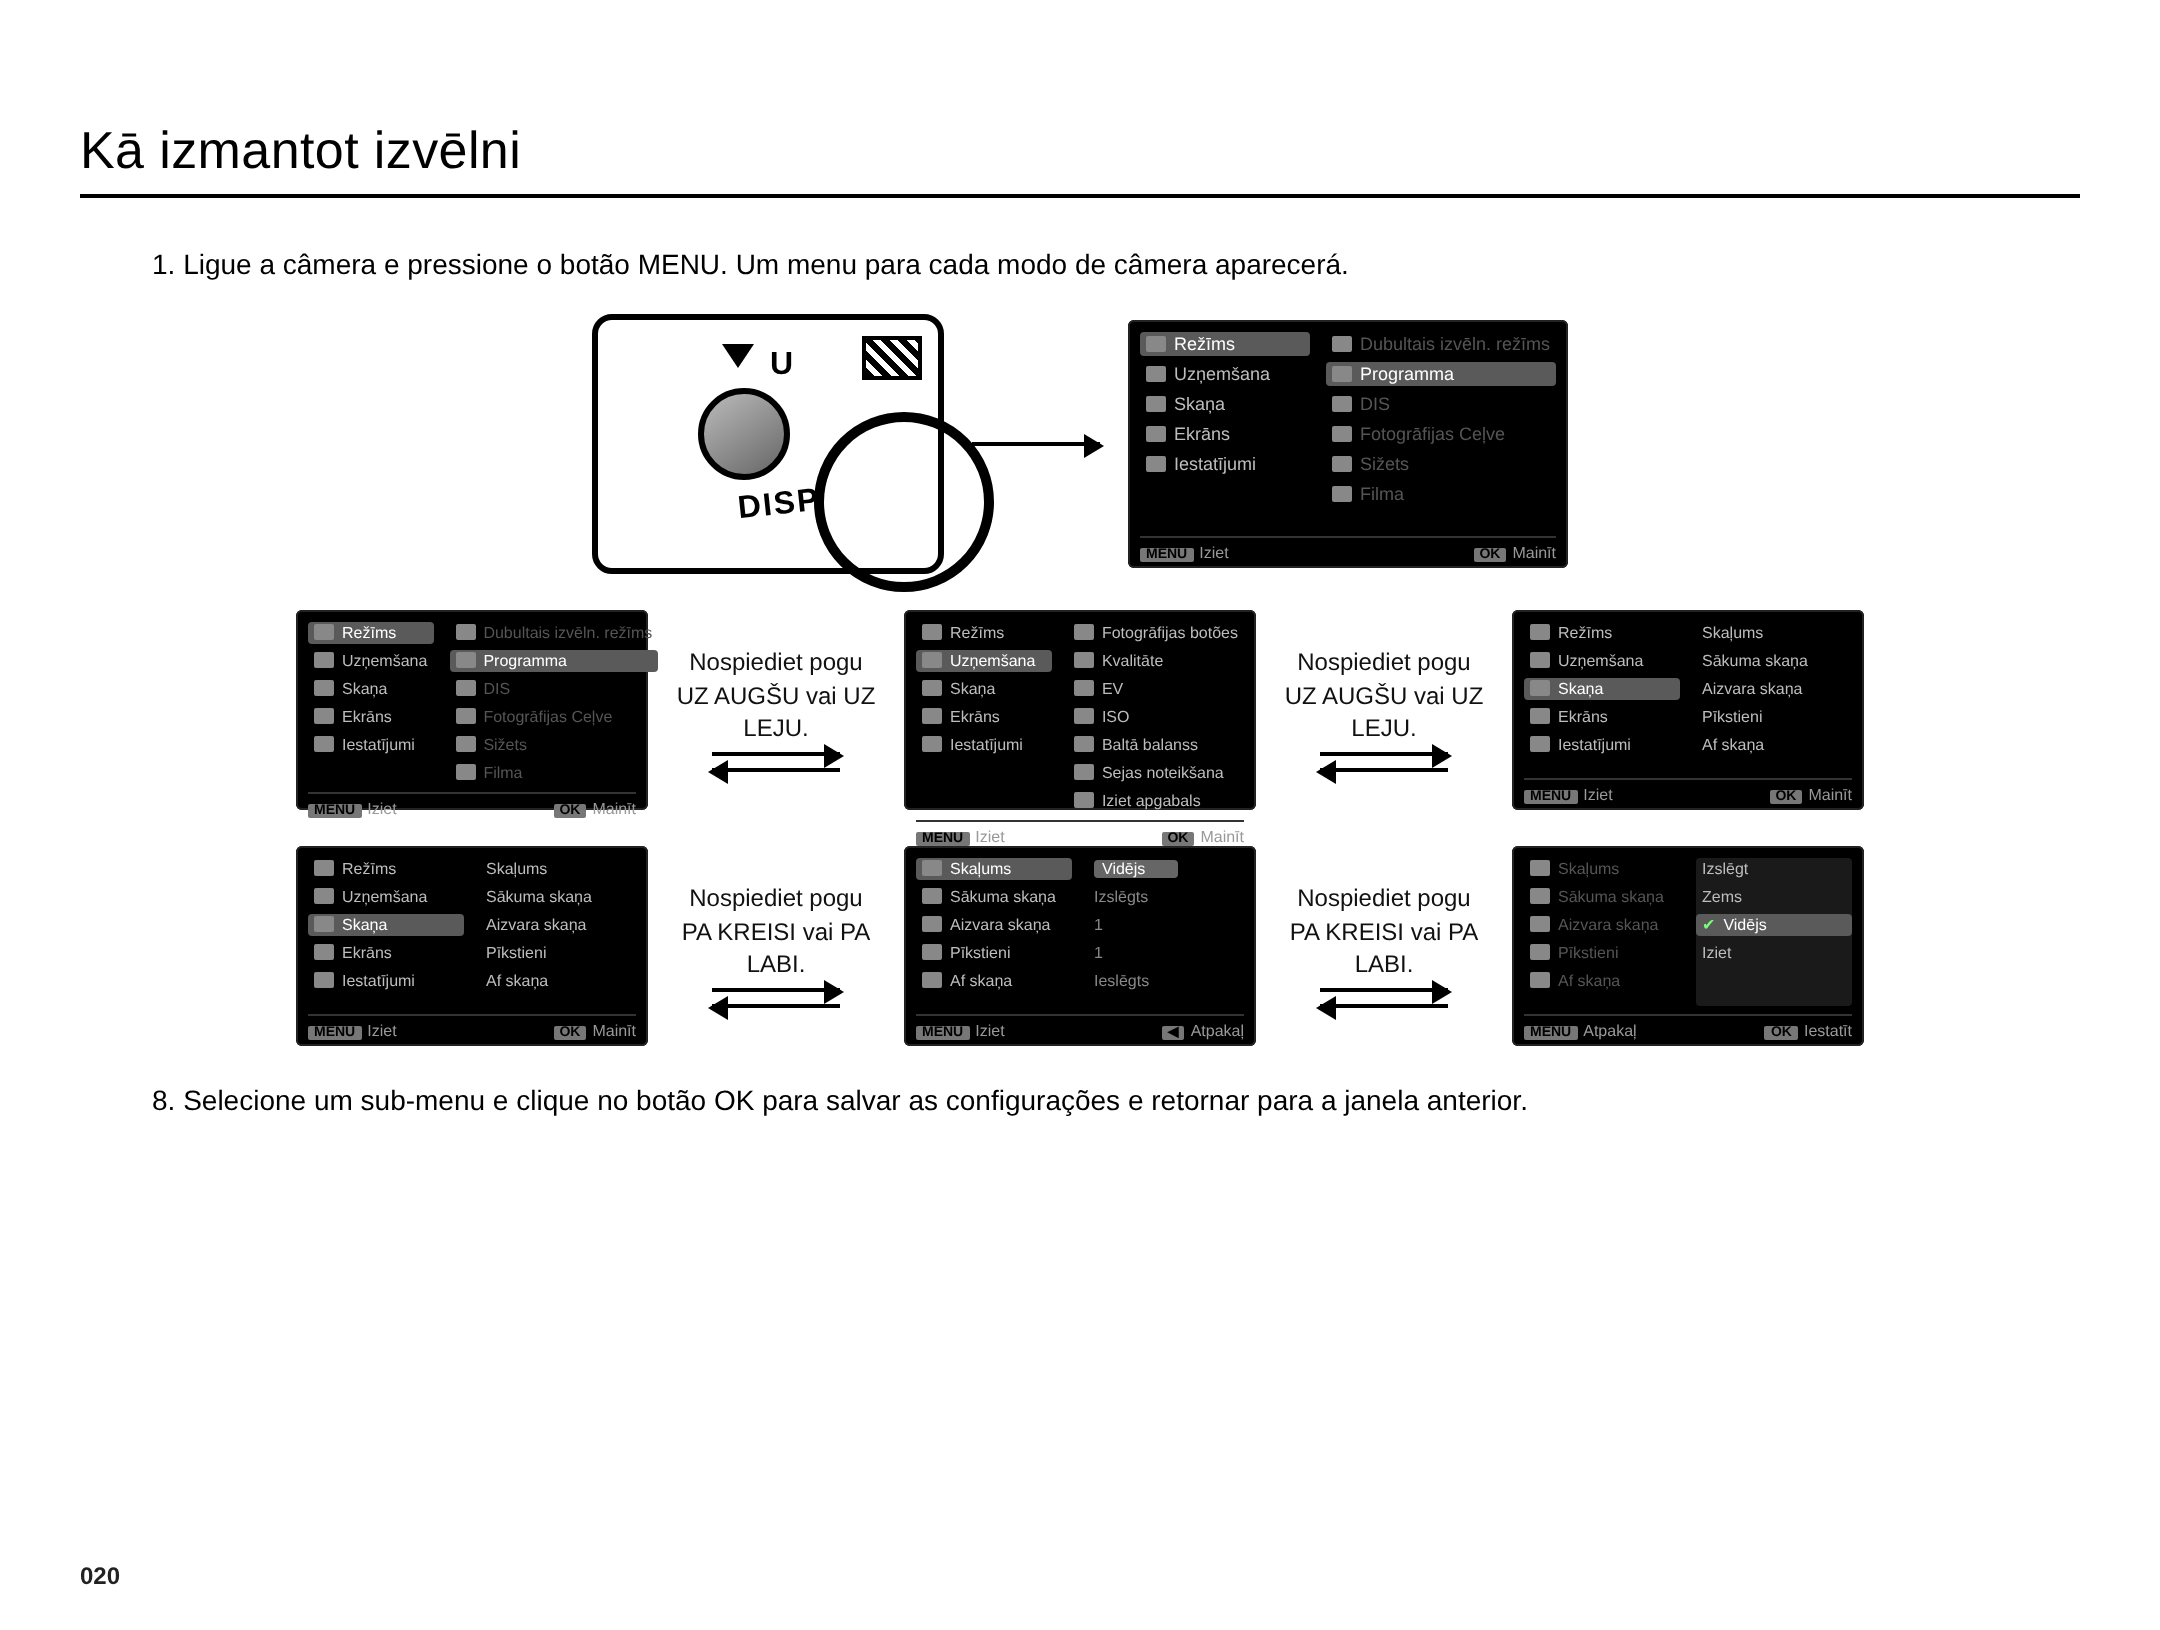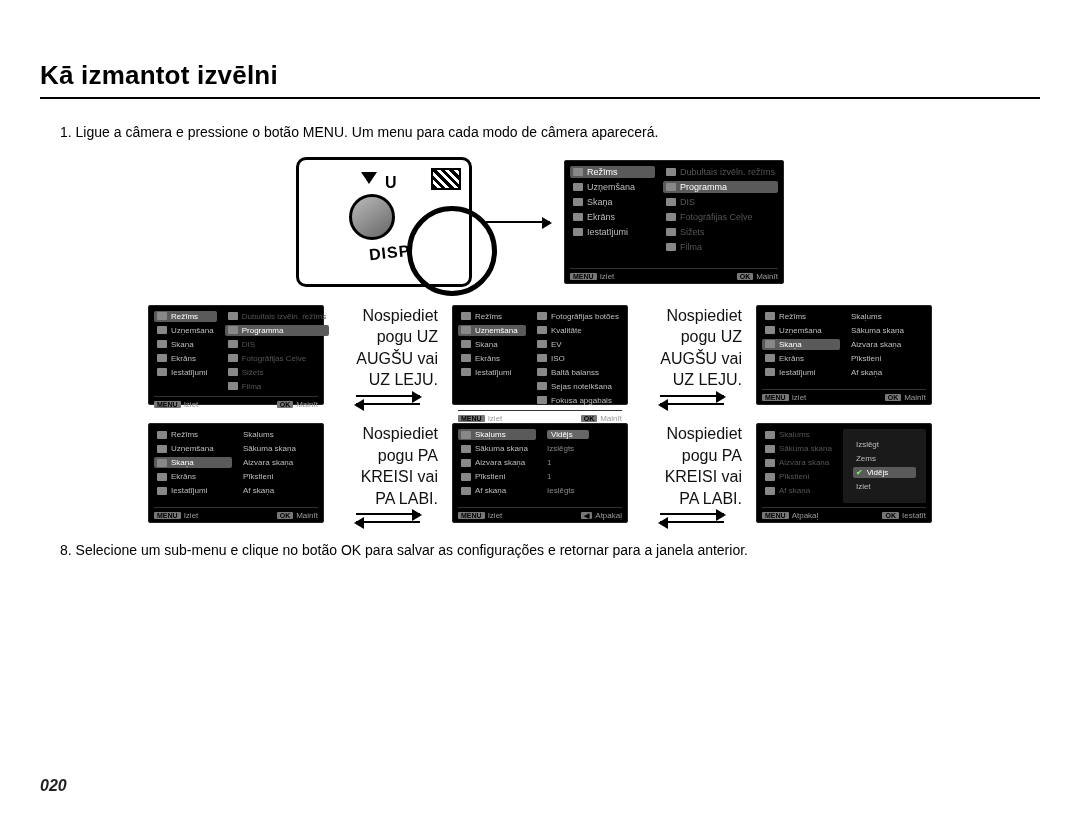--- a/index.html
+++ b/index.html
@@ -1,21 +1,21 @@
 <!DOCTYPE html>
 <html><head>
 <meta charset="utf-8">
 <style>
   html,body{margin:0;padding:0;background:#fff;font-family:Arial,Helvetica,sans-serif;color:#000}
   .page{width:1080px;height:815px;position:relative;box-sizing:border-box;padding:30px 40px}
-  h1{font-size:26px;font-weight:bold;margin:30px 0 6px 0;letter-spacing:.2px}
+  h1{font-size:26px;font-weight:normal;margin:30px 0 6px 0;letter-spacing:.2px}
   .hr{border:none;border-top:2px solid #000;margin:0 0 24px 0}
-  .step{font-size:14px;margin:10px 0 14px 20px;line-height:1.4}
+  .step{font-size:14px;margin:10px 0 14px 36px;line-height:1.4}
   .row{display:flex;align-items:center;justify-content:center;gap:14px;margin:8px 0 18px 0}
-  .cap{font-size:16px;line-height:1.35;text-align:right;width:100px;color:#111}
+  .cap{font-size:12px;line-height:1.35;text-align:center;width:100px;color:#111}
   .arrows{display:flex;flex-direction:column;align-items:center;gap:6px}
   .arrow{width:64px;height:0;border-top:2px solid #000;position:relative}
   .arrow.r::after{content:"";position:absolute;right:-2px;top:-6px;border-left:10px solid #000;border-top:6px solid transparent;border-bottom:6px solid transparent}
   .arrow.l::after{content:"";position:absolute;left:-2px;top:-6px;border-right:10px solid #000;border-top:6px solid transparent;border-bottom:6px solid transparent}
   
   .scr{background:#000;color:#bdbdbd;font-size:9px;border-radius:3px;box-shadow:inset 0 0 0 1px #222;padding:6px 6px 3px 6px;display:flex;flex-direction:column;box-sizing:border-box}
   .scr.big{width:220px;height:124px}
   .scr.sm{width:176px;height:100px;font-size:8px}
   .cols{display:flex;gap:8px;flex:1}
   .col{flex:1;display:flex;flex-direction:column;gap:3px}
@@ -26,21 +26,21 @@
   .foot{display:flex;justify-content:space-between;border-top:1px solid #333;margin-top:4px;padding-top:3px;font-size:8px;color:#999}
   .foot span b{background:#777;color:#000;font-size:7px;padding:0 3px;border-radius:1px;margin-right:3px}
   
   .cam{width:170px;height:124px;border:3px solid #000;border-radius:10px;position:relative;background:#fff}
   .cam .btn{position:absolute;left:50px;top:34px;width:40px;height:40px;border:3px solid #000;border-radius:50%;background:linear-gradient(145deg,#bbb,#666)}
   .cam .tri{position:absolute;left:62px;top:12px;width:0;height:0;border-left:8px solid transparent;border-right:8px solid transparent;border-top:12px solid #000}
   .cam .disp{position:absolute;left:70px;top:84px;font-weight:bold;font-size:16px;letter-spacing:1px;transform:rotate(-6deg)}
   .cam .ring{position:absolute;right:-28px;top:46px;width:80px;height:80px;border:5px solid #000;border-radius:50%}
   .cam .dec{position:absolute;right:8px;top:8px;width:26px;height:18px;background:repeating-linear-gradient(45deg,#000 0 3px,#fff 3px 6px);border:2px solid #000}
   .cam .u{position:absolute;left:86px;top:14px;font-size:16px;font-weight:bold}
-  .pgn{position:absolute;left:40px;bottom:20px;font-size:16px;font-style:italic;font-weight:bold;color:#222}
+  .pgn{position:absolute;left:40px;bottom:20px;font-size:12px;font-weight:bold;color:#222}
   
   .valpill{background:#666;color:#fff;border-radius:2px;padding:0 4px;display:inline-block;min-width:34px;text-align:left}
 </style>
 </head>
 <body>
 
 <div class="page">
   <h1>Kā izmantot izvēlni</h1>
   <hr class="hr">
 
@@ -228,21 +228,21 @@
           <div class="item">
               <span class="ic"></span>
               <span>Baltā balanss</span>
             </div>
           <div class="item">
               <span class="ic"></span>
               <span>Sejas noteikšana</span>
             </div>
           <div class="item">
               <span class="ic"></span>
-              <span>Fokusa apgabals</span>
+              <span>Iziet apgabals</span>
             </div>
         </div>
       </div>
       <div class="foot">
           <span><b>MENU</b><span>Iziet</span></span>
           <span><b>OK</b><span>Mainīt</span></span>
         </div>
     </div>
 
     <div style="display:flex;flex-direction:column;align-items:center;gap:4px">
@@ -434,21 +434,21 @@
             </div>
           <div class="item">
               <span class="ic"></span>
               <span>Pīkstieni</span>
             </div>
           <div class="item">
               <span class="ic"></span>
               <span>Af skaņa</span>
             </div>
         </div>
-        <div class="col" style="background:#1a1a1a;border-radius:2px;padding:10px">
+        <div class="col" style="background:#1a1a1a;border-radius:2px;padding:0">
           <div class="item">
               <span>Izslēgt</span>
             </div>
           <div class="item">
               <span>Zems</span>
             </div>
           <div class="item hl">
               <span style="color:#7f7">✔ </span>
               <span>Vidējs</span>
             </div>

